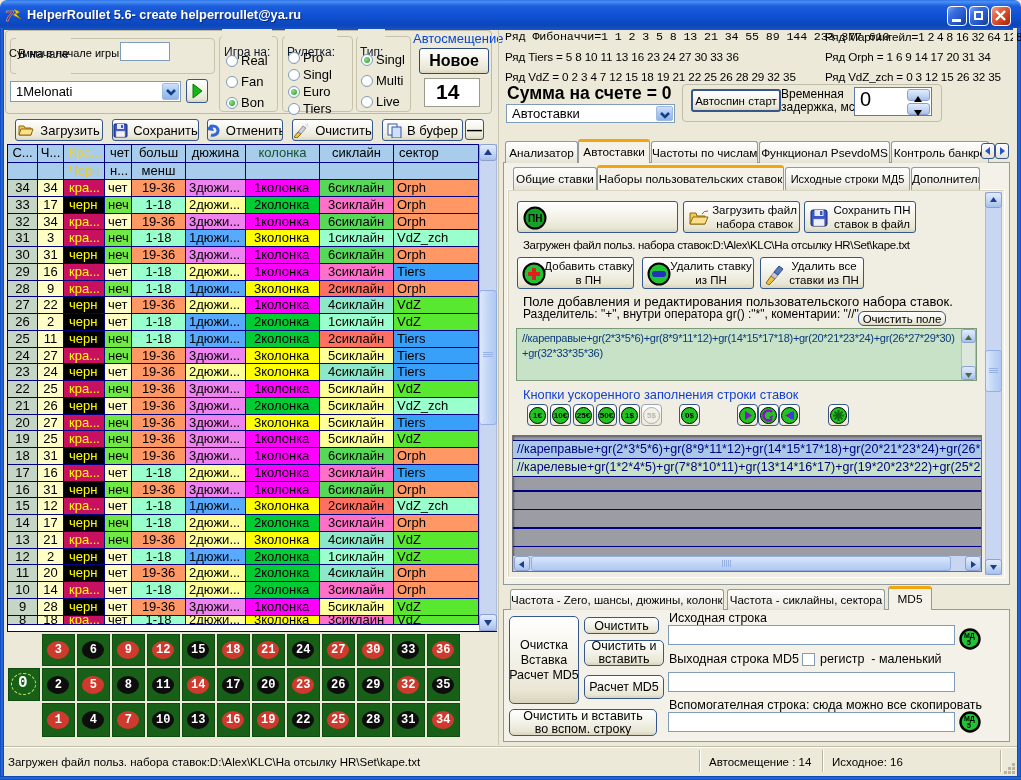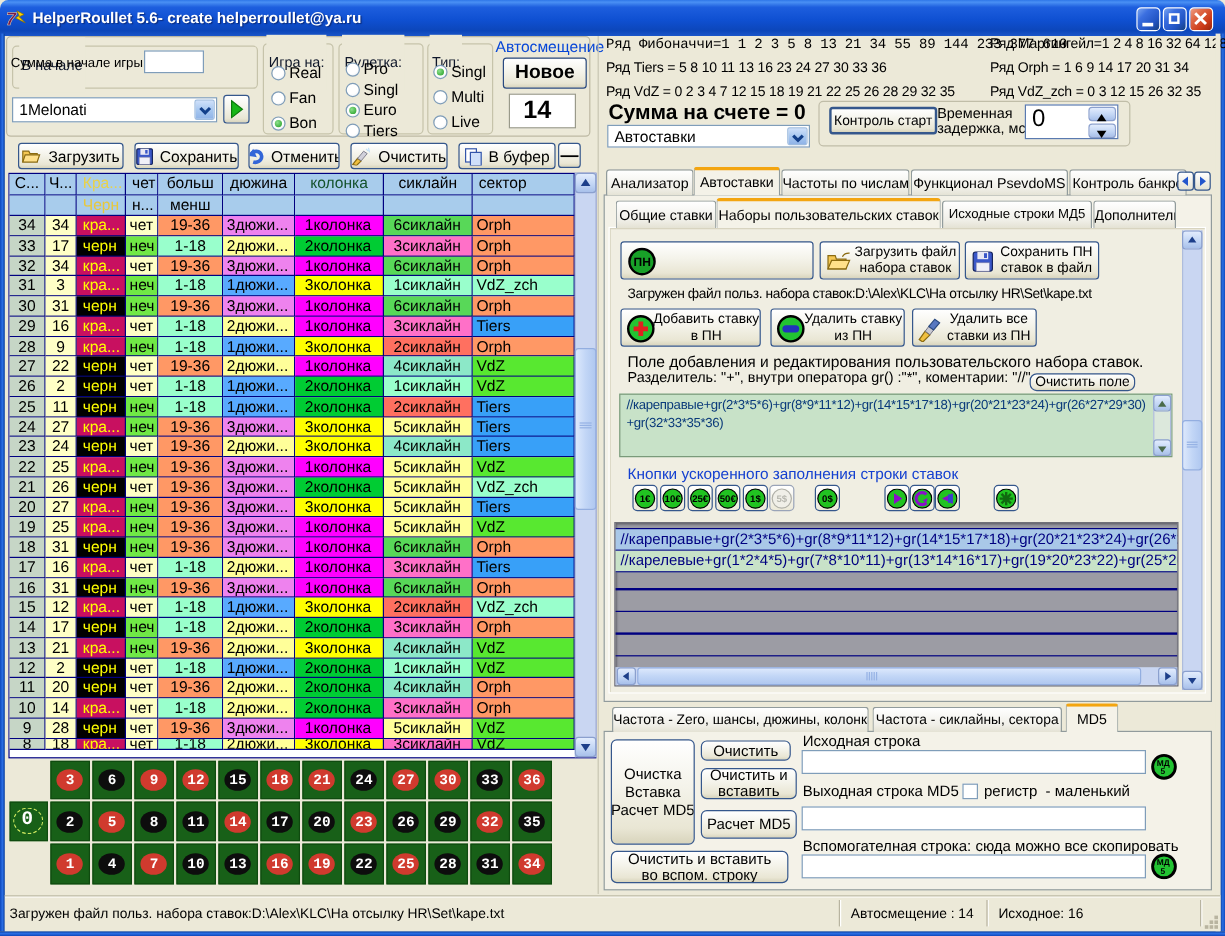--- a/index.html
+++ b/index.html
@@ -489,21 +489,21 @@
 <div class="txt" style="left:507px;top:83px;font-size:17.5px;font-weight:bold;">Сумма на счете = 0</div>
 <div class="ddl" style="left:506px;top:104px;width:169px;height:19px;">
     <span class="tx" style="top:1px;">Автоставки</span>
     <span class="ddbtn">
       <svg width="12" height="12">
         <path d="M2 3 L6 7 L10 3" stroke="#123f8a" stroke-width="2.6" fill="none"></path>
       </svg>
     </span>
   </div>
 <div class="gb" style="left:682px;top:84px;width:260px;height:38px;border-color:#c0bda8;"></div>
-<div class="btn" style="left:691px;top:89px;width:90px;height:23px;font-size:11.5px;border-width:2px;">Контроль старт</div>
+<div class="btn" style="left:691px;top:89px;width:90px;height:23px;font-size:11.5px;border-width:2px;">Автоспин старт</div>
 <div class="txt" style="left:781px;top:87px;font-size:12px;">Временная</div>
 <div class="txt" style="left:781px;top:100px;font-size:12px;">задержка, мс</div>
 <div class="inp" style="left:854px;top:87px;width:78px;height:29px;border-color:#5a7ab0;"></div>
 <div class="txt" style="left:860px;top:88px;font-size:20px;">0</div>
 <div class="sbtn" style="left:907px;top:89px;width:23px;height:12px;"><svg width="21" height="10">
       <path d="M10 2 L14 8 L6 8 Z" fill="#000"></path>
     </svg></div>
 <div class="sbtn" style="left:907px;top:103px;width:23px;height:12px;"><svg width="21" height="10">
       <path d="M10 8 L14 2 L6 2 Z" fill="#000"></path>
     </svg></div>

